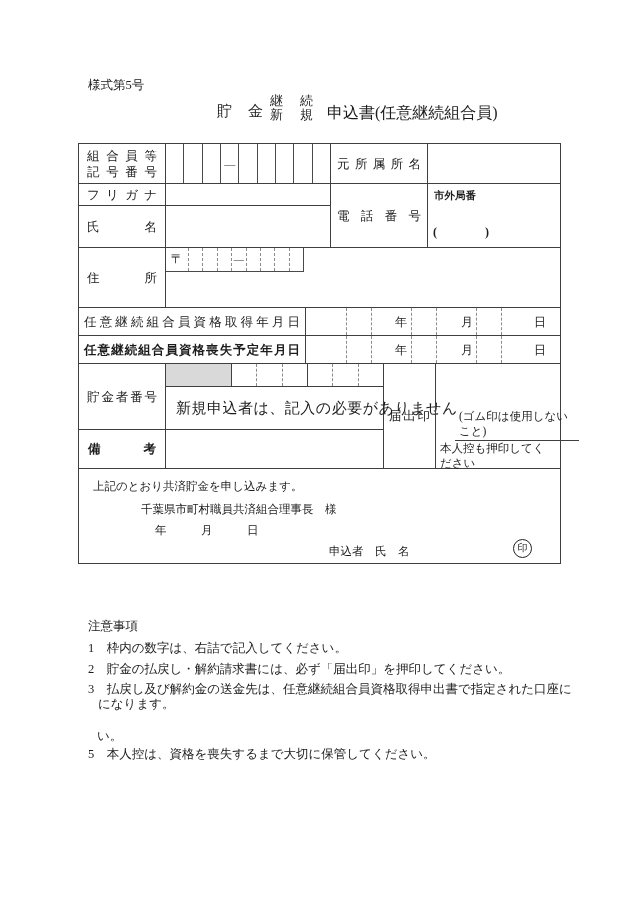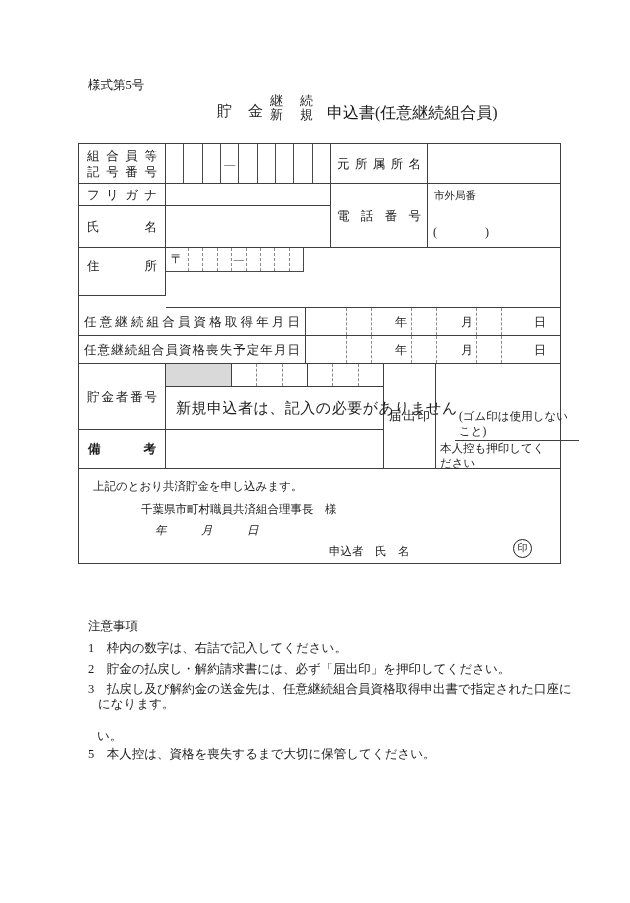--- a/index.html
+++ b/index.html
@@ -79,26 +79,26 @@
       <div class="jlabel">フリガナ</div>
     </div>
     <div class="c br bb" style="left:87px;top:40px;width:165px;height:22px;"></div>
     <div class="c br bb vc" style="left:0;top:62px;width:87px;height:42px;padding:0 8px;">
       <div class="jlabel">氏名</div>
     </div>
     <div class="c br bb" style="left:87px;top:62px;width:165px;height:42px;"></div>
     <div class="c br bb vc" style="left:252px;top:40px;width:97px;height:64px;padding:0 6px;">
       <div class="jlabel">電話番号</div>
     </div>
-    <div class="c bb" style="left:349px;top:40px;width:132px;height:64px;">
+    <div class="c bb" style="left:349px;top:40px;width:132px;height:64px;font-weight:bold;">
       <span class="abs" style="left:6px;top:5px;font-size:10.5px;">市外局番</span>
       <span class="abs" style="left:5px;bottom:6px;font-size:12px;">(　　　　)</span>
     </div>
 
-    <div class="c br bb vc" style="left:0;top:92px;width:87px;height:60px;padding:0 8px;align-items:center;">
+    <div class="c br bb vc" style="left:0;top:104px;width:87px;height:60px;padding:0 8px;align-items:center;">
       <div class="jlabel">住所</div>
     </div>
     <div class="c bb" style="left:87px;top:104px;width:394px;height:60px;">
       <div class="pbox">
         <span class="pmark">〒</span>
         <span class="pcell"></span>
         <span class="pcell"></span>
         <span class="pcell"></span>
         <span class="pcell">—</span>
         <span class="pcell"></span>
@@ -116,21 +116,21 @@
       <span class="dl" style="left:65px;"></span>
       <span class="dl" style="left:105px;"></span>
       <span class="dl" style="left:130px;"></span>
       <span class="dl" style="left:170px;"></span>
       <span class="dl" style="left:195px;"></span>
       <span class="du" style="left:89px;">年</span>
       <span class="du" style="left:155px;">月</span>
       <span class="du" style="left:228px;">日</span>
     </div>
 
-    <div class="c br bb vc" style="left:0;top:192px;width:227px;height:28px;padding:0 5px;">
+    <div class="c br bb vc" style="left:0;top:192px;width:227px;height:28px;padding:0 5px;font-weight:bold;">
       <div class="jlabel">任意継続組合員資格喪失予定年月日</div>
     </div>
     <div class="c bb" style="left:227px;top:192px;width:254px;height:28px;">
       <span class="dl" style="left:40px;"></span>
       <span class="dl" style="left:65px;"></span>
       <span class="dl" style="left:105px;"></span>
       <span class="dl" style="left:130px;"></span>
       <span class="dl" style="left:170px;"></span>
       <span class="dl" style="left:195px;"></span>
       <span class="du" style="left:89px;">年</span>
@@ -165,21 +165,21 @@
     <div class="c bb" style="left:376px;top:220px;width:124px;height:77px;">
       <span class="abs smalltext" style="left:4px;bottom:2px;width:110px;">(ゴム印は使用しないこと)</span>
     </div>
     <div class="c bb" style="left:357px;top:297px;width:124px;height:28px;">
       <span class="abs smalltext" style="left:4px;top:0;width:114px;">本人控も押印してください</span>
     </div>
 
     <div class="c" style="left:0;top:325px;width:481px;height:94px;">
       <span class="decl-line" style="left:14px;top:10px;">上記のとおり共済貯金を申し込みます。</span>
       <span class="decl-line" style="left:62px;top:33px;">千葉県市町村職員共済組合理事長　様</span>
-      <span class="decl-line" style="left:76px;top:54px;font-style:italic;">年　　　月　　　日</span>
+      <span class="decl-line" style="left:76px;top:54px;">年　　　月　　　日</span>
       <span class="decl-line" style="left:250px;top:75px;">申込者　氏　名</span>
       <span class="seal-circle" style="left:434px;top:70px;">印</span>
     </div>
   </div>
 
   <div class="abs" style="left:88px;top:579px;width:480px;height:160px;margin-top:40px;">
     <div class="nl" style="left:0;top:0;">注意事項</div>
     <div class="nl" style="left:0;top:22px;">1　枠内の数字は、右詰で記入してください。</div>
     <div class="nl" style="left:0;top:43px;">2　貯金の払戻し・解約請求書には、必ず「届出印」を押印してください。</div>
     <div class="nl" style="left:0;top:63px;text-align:right;">3　払戻し及び解約金の送金先は、任意継続組合員資格取得申出書で指定された口座に</div>

